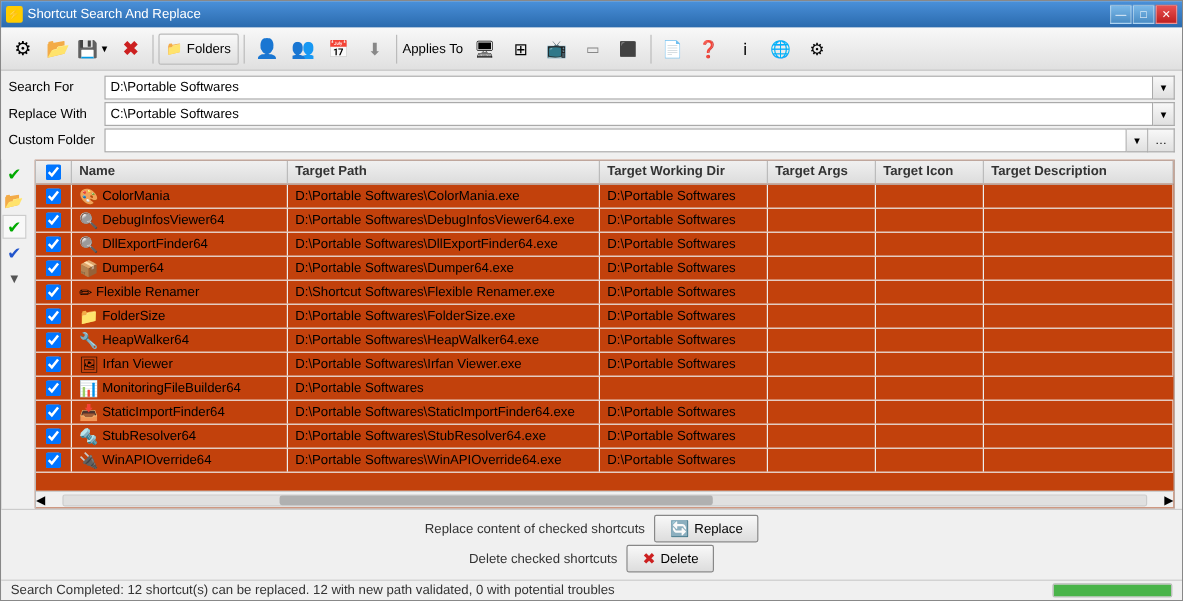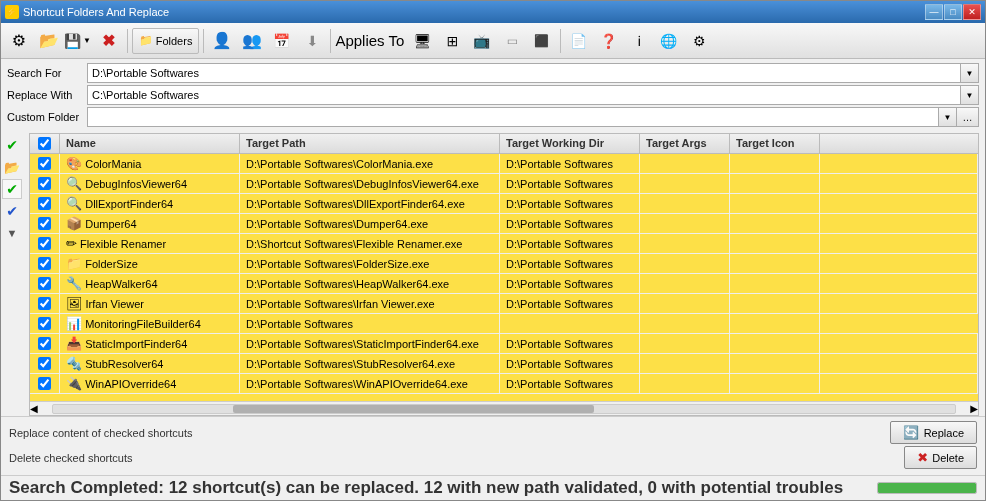--- a/index.html
+++ b/index.html
@@ -108,21 +108,21 @@
     }
     .tb-dropdown {
       display: flex;
       align-items: center;
       gap: 0;
     }
     .tb-dropdown .tb-btn {
       width: 16px;
     }
     .applies-to-label {
-      font-size: 15px;
+      font-size: 11px;
       margin-right: 2px;
     }
     .form-area {
       background: #f0f0f0;
       padding: 4px 6px;
       flex-shrink: 0;
     }
     .form-row {
       display: flex;
       align-items: center;
@@ -164,21 +164,21 @@
       display: flex;
       align-items: center;
       justify-content: center;
       font-size: 10px;
     }
     .table-container {
       flex: 1;
       overflow: hidden;
       border: 1px solid #bbb;
       margin: 0 6px;
-      background: #fde047;
+      background: #c2410c;
       display: flex;
       flex-direction: column;
     }
     .table-header {
       display: grid;
       grid-template-columns: 30px 180px 260px 140px 90px 90px auto;
       background: linear-gradient(to bottom, #f0f0f0, #dcdcdc);
       border-bottom: 1px solid #bbb;
       flex-shrink: 0;
     }
@@ -221,21 +221,21 @@
     }
     .bottom-bar {
       flex-shrink: 0;
       background: #f0f0f0;
       border-top: 1px solid #ccc;
       padding: 4px 8px;
     }
     .action-row {
       display: flex;
       align-items: center;
-      justify-content: space-between;
+      justify-content: center;
       gap: 8px;
       margin-bottom: 2px;
     }
     .action-label {
       font-size: 11px;
       color: #333;
     }
     .action-btn {
       height: 23px;
       padding: 0 12px;
@@ -252,23 +252,22 @@
     .btn-icon-delete { color: #cc2020; font-size: 13px; }
     .status-bar {
       background: #f0f0f0;
       border-top: 1px solid #ccc;
       padding: 2px 8px;
       display: flex;
       align-items: center;
       justify-content: space-between;
     }
     .status-text {
-      font-size: 17px;
+      font-size: 11px;
       color: #333;
-      font-weight: bold;
     }
     .progress-bar-container {
       width: 100px;
       height: 12px;
       background: #ddd;
       border: 1px solid #bbb;
       border-radius: 2px;
       overflow: hidden;
     }
     .progress-bar-fill {
@@ -338,21 +337,21 @@
     }
   </style>
 </head>
 <body>
 
 <div class="window">
 
   <div class="title-bar">
     <div class="title-bar-left">
       <div class="title-icon">⚡</div>
-      <span class="title-text">Shortcut Folders And Replace</span>
+      <span class="title-text">Shortcut Search And Replace</span>
     </div>
     <div class="title-controls">
       <button class="title-btn">—</button>
       <button class="title-btn">□</button>
       <button class="title-btn close">✕</button>
     </div>
   </div>
 
   <div class="toolbar">
 
@@ -420,20 +419,21 @@
     <div class="table-container">
       <div class="table-header">
         <div class="th-cell check-header">
           <input type="checkbox" checked="" style="">
         </div>
         <div class="th-cell">Name</div>
         <div class="th-cell">Target Path</div>
         <div class="th-cell">Target Working Dir</div>
         <div class="th-cell">Target Args</div>
         <div class="th-cell">Target Icon</div>
+        <div class="th-cell">Target Description</div>
       </div>
       <div class="table-body">
 
       <div class="table-row">
       <div class="td-cell check-cell">
         <input type="checkbox" checked="" style="">
       </div>
       <div class="td-cell">
         <span style="font-size:13px;">🎨</span>
         <span>ColorMania</span>

